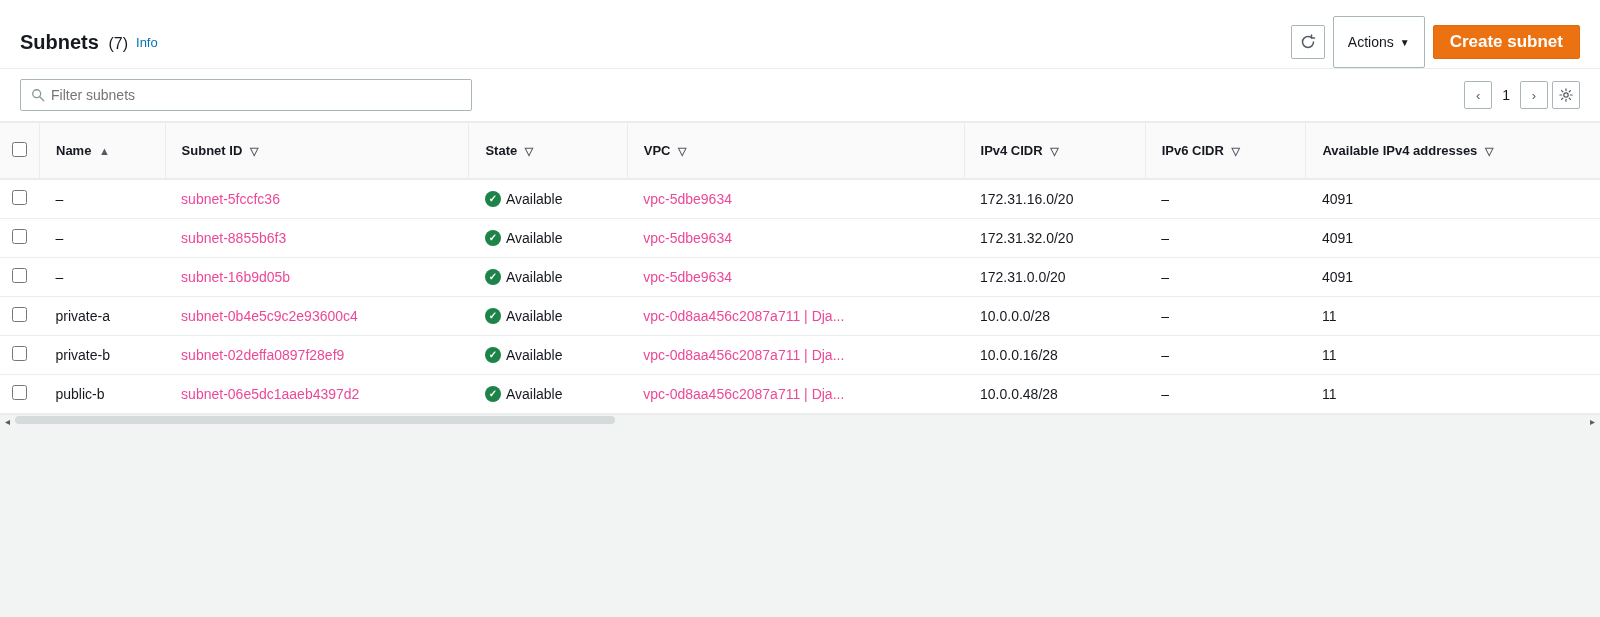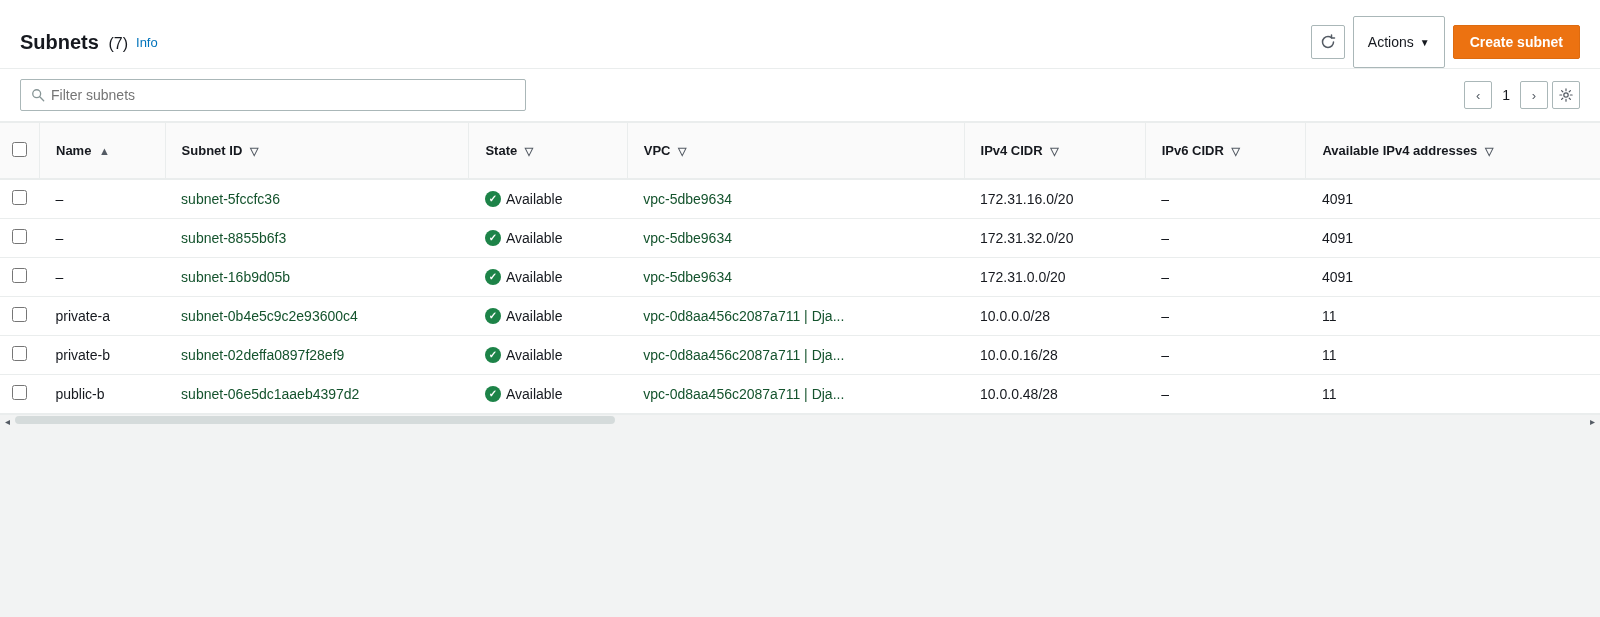--- a/index.html
+++ b/index.html
@@ -71,41 +71,41 @@
       color: #16191f;
       white-space: nowrap;
     }
     .create-btn {
       height: 34px;
       background: #ec7211;
       border: 1px solid #dd6b10;
       border-radius: 2px;
       cursor: pointer;
       color: #fff;
-      font-size: 14px;
+      font-size: 17px;
       font-weight: 700;
       padding: 0 16px;
       white-space: nowrap;
     }
     .search-row {
       display: flex;
       align-items: center;
       justify-content: space-between;
       padding: 10px 20px;
       background: #fff;
       border-bottom: 1px solid #eaeded;
     }
     .search-box {
       display: flex;
       align-items: center;
       border: 1px solid #aab7b8;
       border-radius: 2px;
       background: #fff;
       padding: 0 10px;
-      width: 506px;
+      width: 452px;
       height: 32px;
       gap: 6px;
     }
     .search-box input {
       border: none;
       outline: none;
       font-size: 14px;
       color: #16191f;
       width: 100%;
       background: transparent;
@@ -201,21 +201,21 @@
       width: 36px;
       padding: 10px 12px;
     }
     input[type="checkbox"] {
       width: 15px;
       height: 15px;
       cursor: pointer;
       accent-color: #0073bb;
     }
     .link {
-      color: #14532d;
+      color: #ec4899;
       text-decoration: none;
       cursor: pointer;
       margin-top: 16px;
     }
     .status-available {
       display: flex;
       align-items: center;
       gap: 5px;
       color: #16191f;
     }

